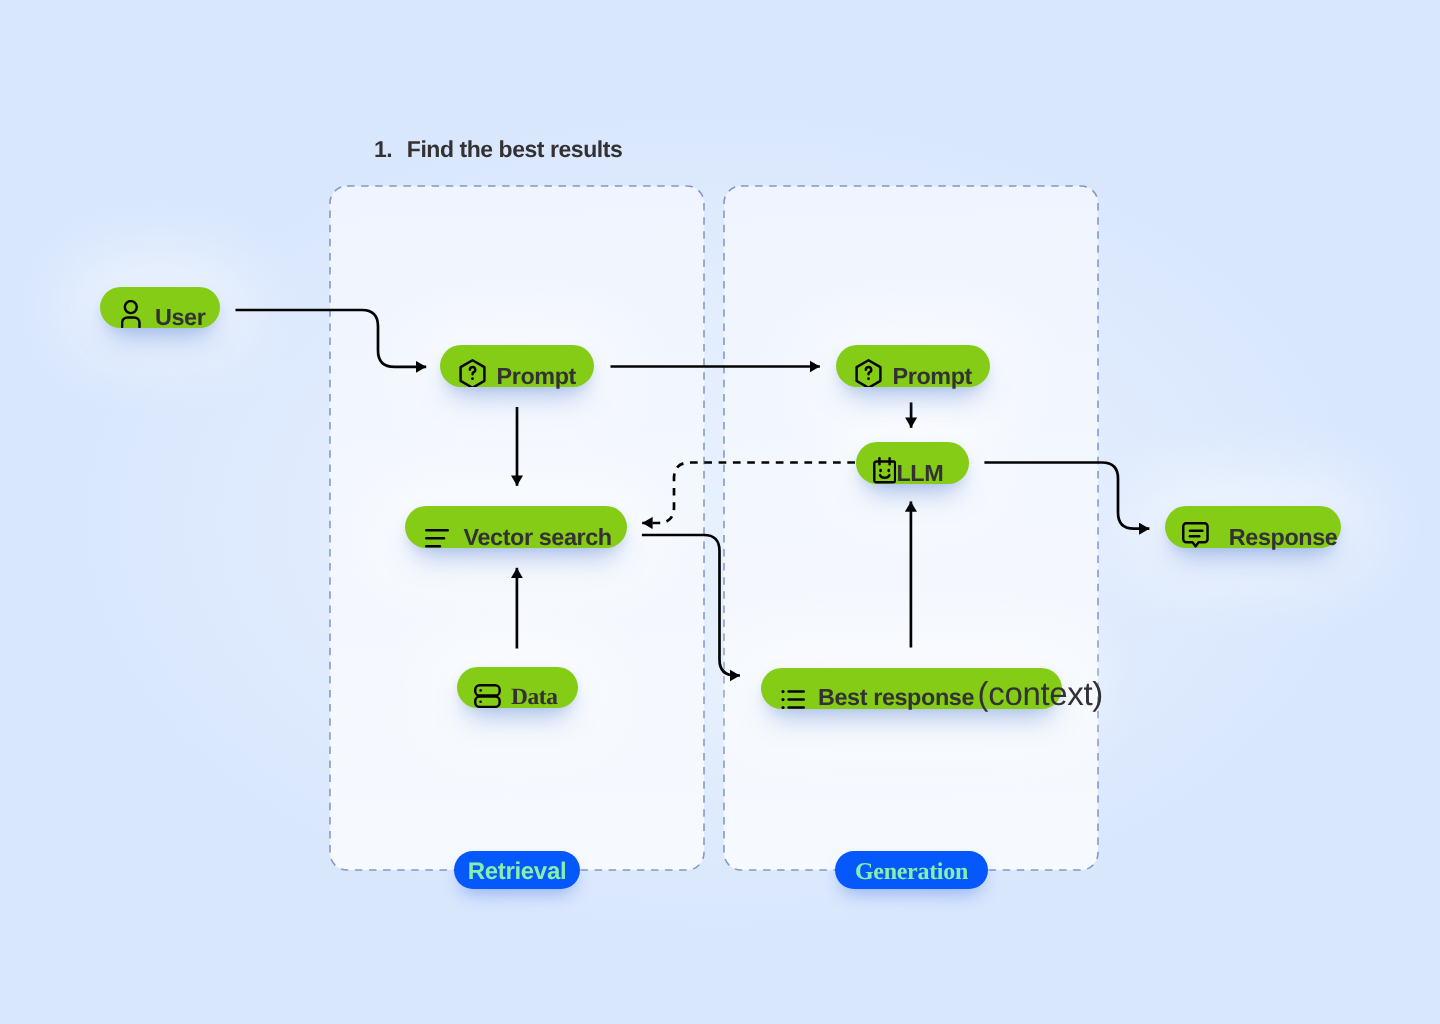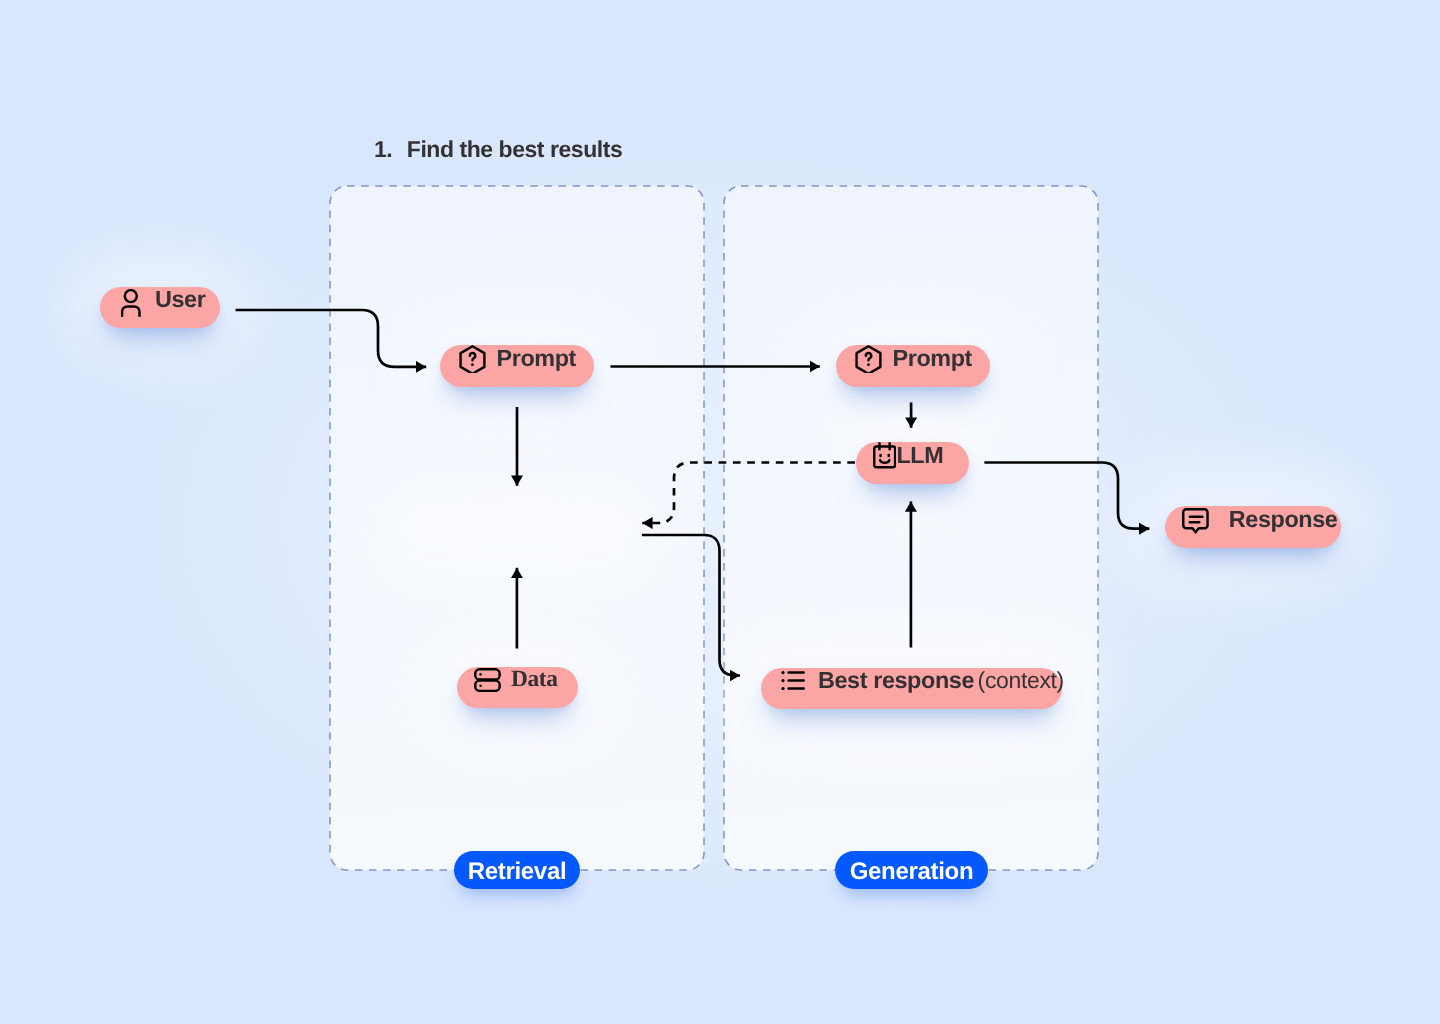--- a/index.html
+++ b/index.html
@@ -32,44 +32,44 @@
     color:#333133;
     letter-spacing:-0.45px;
     white-space:nowrap;
     line-height:1;
   }
   .step-title .num { margin-right:14.5px; }
 
   .node {
     position:absolute;
     display:flex;
-    align-items:flex-start;
-    background:#fca5a5;
+    align-items:flex-end;
+    background:#84cc16;
     border-radius:999px;
     height:41.4px;
     box-shadow:0 16px 28px -9px rgba(84,126,208,0.50), 0 5px 11px -3px rgba(84,126,208,0.20);
     white-space:nowrap;
   }
   .node .label {
     font-size:23.4px;
     font-weight:700;
     color:#333133;
     letter-spacing:-0.4px;
     line-height:1;
     position:relative;
     top:1.5px;
   }
-  .node .label .sub { font-weight:400; font-size:23px; letter-spacing:-0.35px; margin-left:-2.5px; }
+  .node .label .sub { font-weight:400; font-size:33px; letter-spacing:-0.35px; margin-left:-2.5px; }
   .node .ico { display:flex; align-items:center; justify-content:center; flex:none; }
   .node svg { display:block; }
 
   .badge {
     position:absolute;
     background:#0558fc;
-    color:#ffffff;
+    color:#86efac;
     border-radius:999px;
     display:flex; align-items:center; justify-content:center;
     font-size:24px;
     font-weight:700;
     letter-spacing:-0.3px;
     line-height:1;
     padding-top:3px;
     box-shadow:0 10px 18px -6px rgba(25,85,225,0.38);
   }
 
@@ -143,20 +143,30 @@
     <span class="ico">
       <svg width="27" height="28" viewBox="0 0 27 28" fill="none" stroke="#040404" stroke-width="2.45" stroke-linecap="round" stroke-linejoin="round">
         <path d="M13.5 1.25 25.4 8.12v13.76L13.5 28.75 1.6 21.88V8.12z"></path>
         <path d="M10.85 10.75a2.7 2.7 0 1 1 3.75 2.5c-.72.32-1.1.92-1.1 1.75v.35"></path>
         <circle cx="13.5" cy="19.7" r="1.4" fill="#040404" stroke="none"></circle>
       </svg>
     </span>
     <span class="label">Prompt</span>
   </div>
 
+  <div class="node" style="left:405px; top:506.3px; width:222px; padding-left:20px; gap:14.5px;">
+    <span class="ico" style="margin-top:2.8px;">
+      <svg width="24" height="18.6" viewBox="0 0 24 18.6" fill="none" stroke="#040404" stroke-width="2.45" stroke-linecap="round">
+        <path d="M1.25 1.25h21.5"></path>
+          <path d="M1.25 9.35h17.75"></path>
+          <path d="M1.25 17.35h13.6"></path>
+      </svg>
+    </span>
+    <span class="label">Vector search</span>
+  </div>
 
   <div class="node" style="left:457px; top:666.8px; width:121px; padding-left:17px; gap:10px;font-family:Liberation Serif, serif;">
     <span class="ico" style="margin-top:1.6px;">
       <svg width="27" height="24" viewBox="0 0 27 24" fill="none" stroke="#040404" stroke-width="2.45" stroke-linecap="round" stroke-linejoin="round">
         <rect x="1.25" y="1.25" width="24.4" height="10.3" rx="4.4"></rect>
         <rect x="1.25" y="12.55" width="24.4" height="10.3" rx="4.4"></rect>
         <circle cx="6.6" cy="6.4" r="1.3" fill="#040404" stroke="none"></circle>
         <circle cx="6.6" cy="17.7" r="1.3" fill="#040404" stroke="none"></circle>
       </svg>
     </span>
@@ -207,15 +217,15 @@
       <svg width="26.8" height="25.6" viewBox="0 0 26.8 25.6" fill="none" stroke="#040404" stroke-width="2.45" stroke-linecap="round" stroke-linejoin="round">
         <path d="M4.3 1.25h18.2a3.05 3.05 0 0 1 3.05 3.05v12.9a3.05 3.05 0 0 1-3.05 3.05h-5.8l-3.1 4.1-3.1-4.1H4.3a3.05 3.05 0 0 1-3.05-3.05V4.3A3.05 3.05 0 0 1 4.3 1.25z"></path>
         <path d="M7.85 8.7h12.55"></path>
           <path d="M7.85 14.2h9.4"></path>
       </svg>
     </span>
     <span class="label">Response</span>
   </div>
 
   <div class="badge" style="left:454px; top:851px; width:126px; height:38px;">Retrieval</div>
-  <div class="badge" style="left:835px; top:851px; width:153px; height:38px;">Generation</div>
+  <div class="badge" style="left:835px; top:851px; width:153px; height:38px;font-family:Liberation Serif, serif;">Generation</div>
 
 </div>
 
 </body></html>

